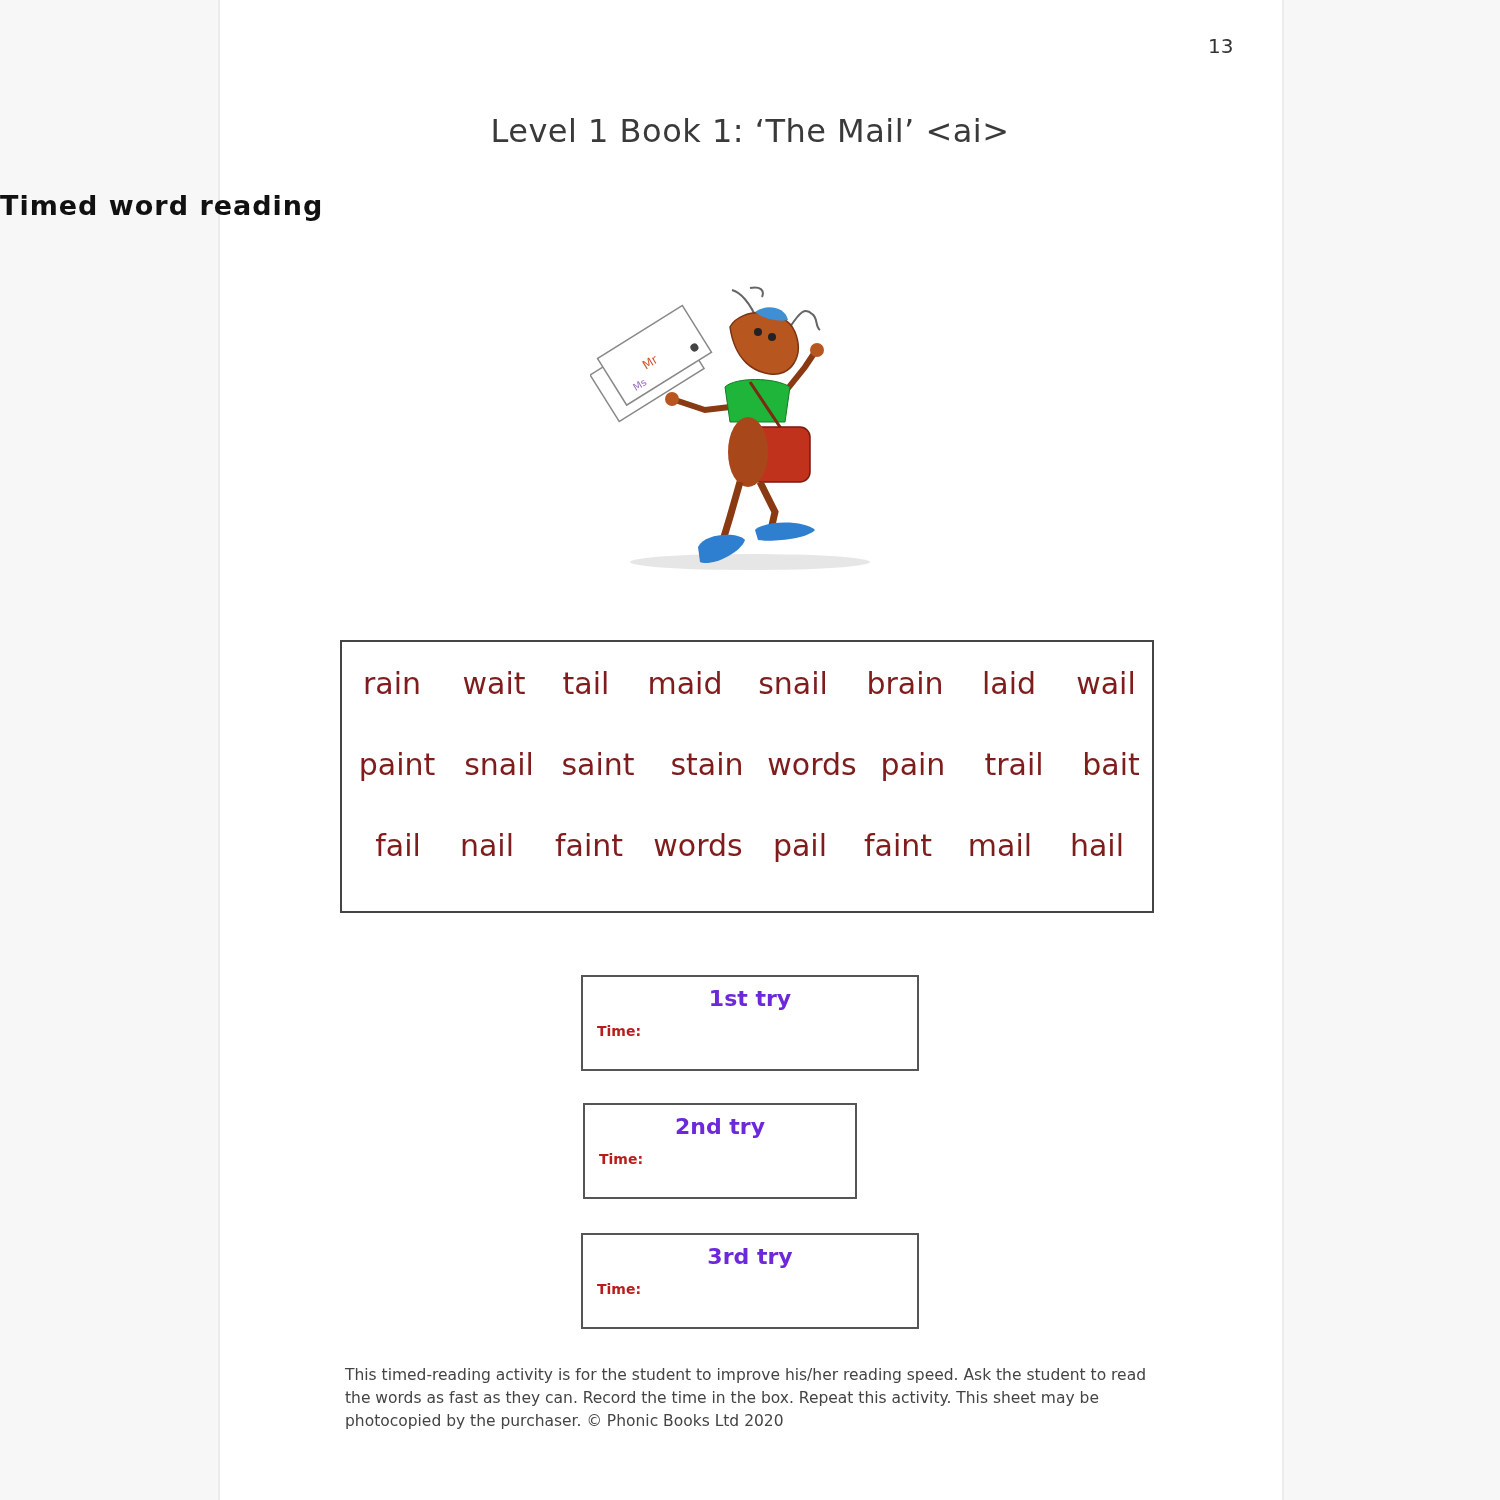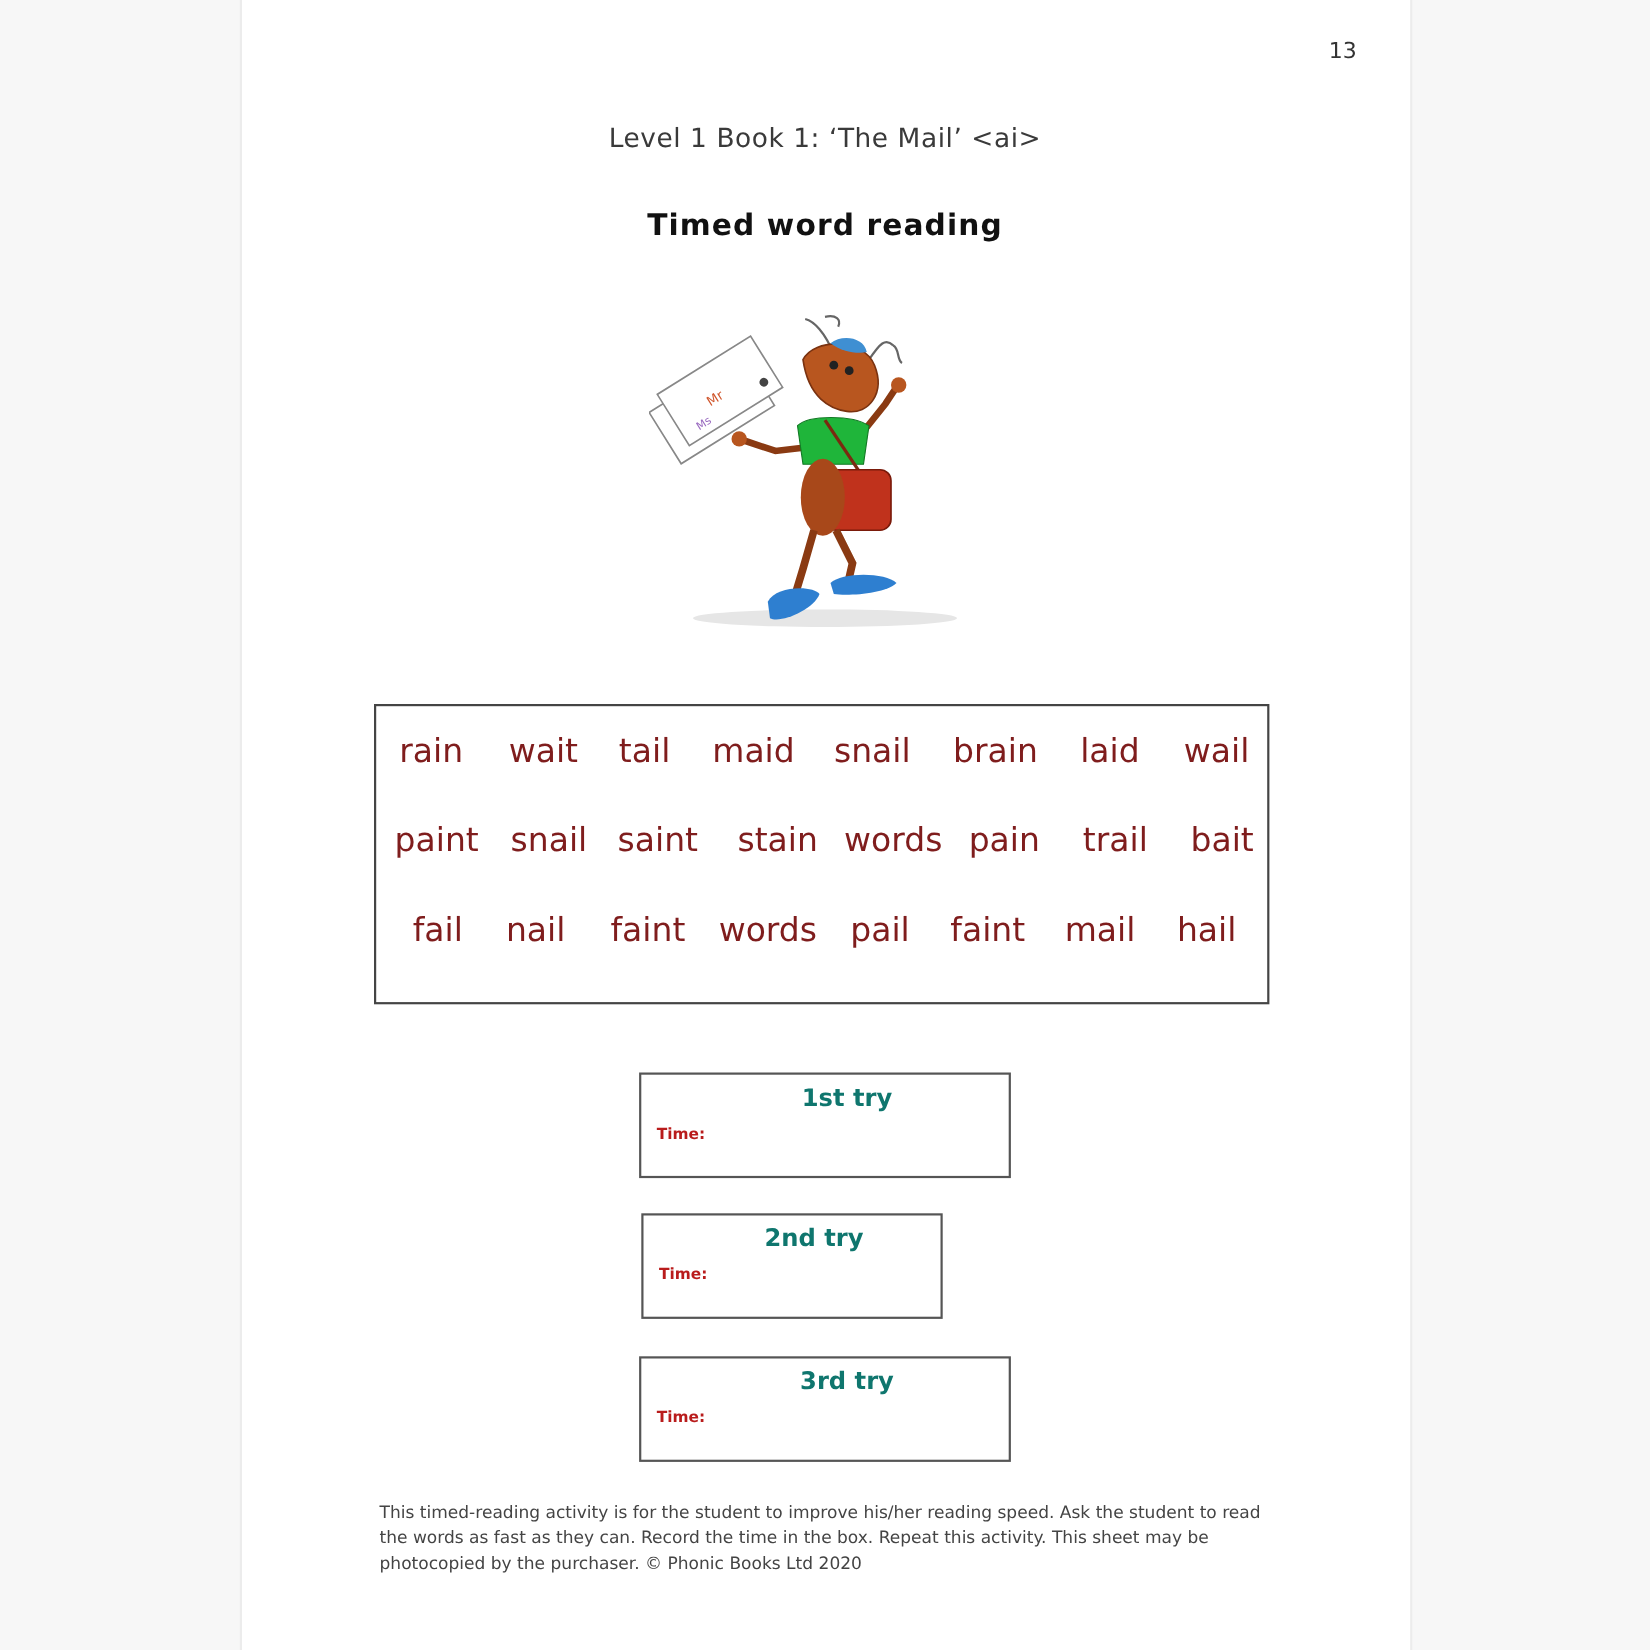--- a/index.html
+++ b/index.html
@@ -16,43 +16,43 @@
       background: #ffffff;
       border-left: 2px solid #ececec;
       border-right: 2px solid #ececec;
     }
     .page-number {
       position: absolute; left: 1208px; top: 34px;
       font-size: 20px; color: #333;
     }
     .subtitle {
       position: absolute; left: 0; width: 1500px; top: 112px;
-      text-align: center; font-size: 24px; color: #3a3a3a; letter-spacing: 0.5px;
+      text-align: center; font-size: 32px; color: #3a3a3a; letter-spacing: 0.5px;
     }
     .title {
       position: absolute; left: 0; width: 1500px; top: 190px;
-      text-align: center; font-size: 27px; font-weight: bold; color: #111; letter-spacing: 1px;
+      font-size: 27px; font-weight: bold; color: #111; letter-spacing: 1px;
     }
     .mascot { position: absolute; left: 590px; top: 282px; width: 295px; height: 305px; }
     .word-box {
       position: absolute; left: 340px; top: 640px;
       width: 814px; height: 273px;
       border: 2.5px solid #444; box-sizing: border-box;
     }
     .word {
       position: absolute; font-size: 30px; color: #7f1d1d;
       transform: translateX(-50%); white-space: nowrap;
     }
     .try-box {
       position: absolute; width: 338px; height: 96px;
       border: 2.5px solid #555; box-sizing: border-box;
     }
     .try-label {
       position: absolute; top: 9px; left: 0; width: 100%;
-      text-align: center; font-size: 22px; font-weight: bold; color: #0f766e; padding-left: 20px;
+      text-align: center; font-size: 22px; font-weight: bold; color: #6d28d9; padding-left: 0;
     }
     .time-label {
       position: absolute; top: 46px; left: 14px;
       font-size: 14px; font-weight: bold; color: #b91c1c;
     }
     .footer {
       position: absolute; left: 345px; top: 1364px; width: 810px;
       font-size: 15.5px; line-height: 23px; color: #444;
     }
   </style>

